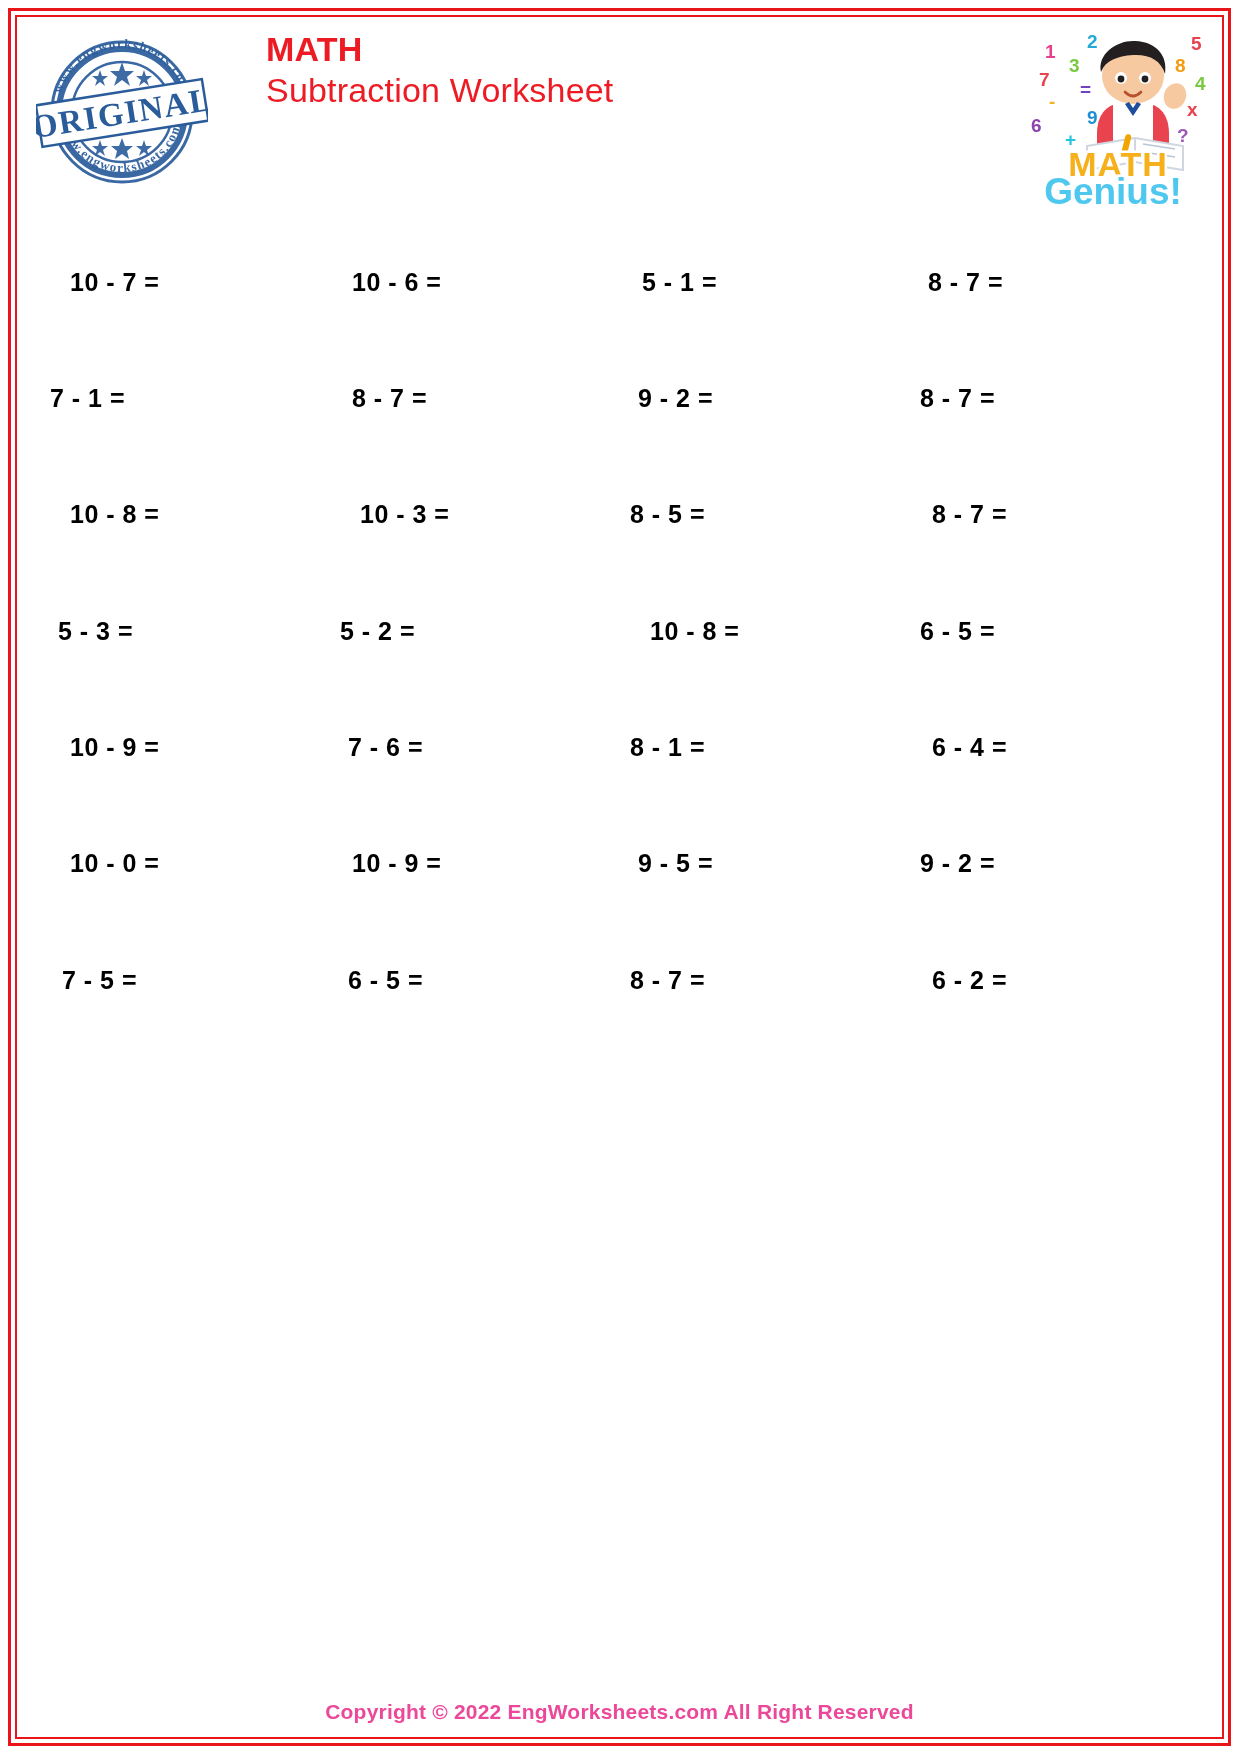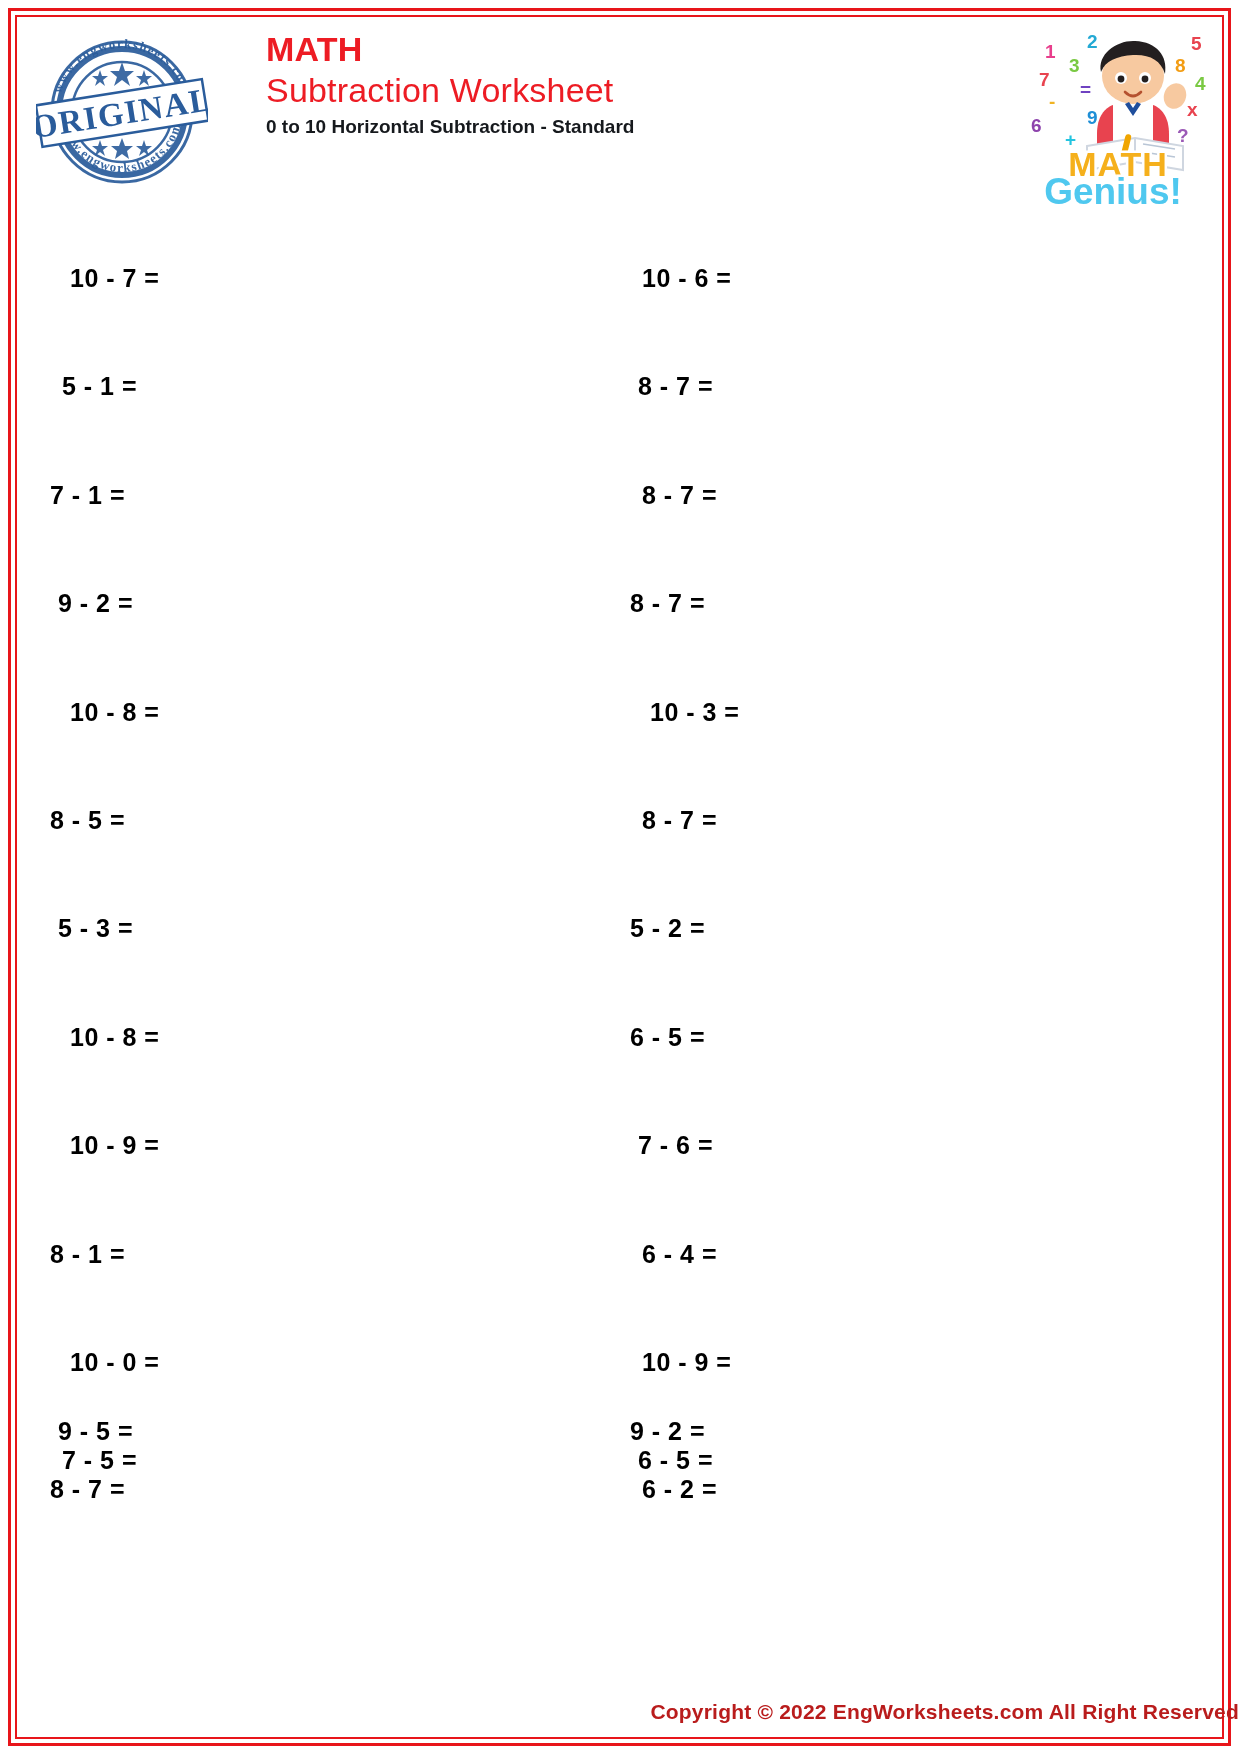--- a/index.html
+++ b/index.html
@@ -102,21 +102,21 @@
   .logo svg { display: block; }
 
   
   .grid {
     position: absolute;
     left: 40px;
     top: 224px;
     width: 1160px;
     height: 1280px;
     display: grid;
-    grid-template-columns: repeat(2, 1fr);
+    grid-template-columns: repeat(4, 1fr);
     grid-template-rows: repeat(11, 1fr);
   }
   .cell {
     display: flex;
     align-items: center;
     font-size: 25px;
     font-weight: bold;
     color: #000000;
     letter-spacing: 0.5px;
     white-space: nowrap;
@@ -125,22 +125,22 @@
   .cell.ind-1  { padding-left: 30px; }
   .cell.ind-2  { padding-left: 10px; }
   .cell.ind-3  { padding-left: 22px; }
 
   
   .footer {
     position: absolute;
     left: 0;
     right: 0;
     bottom: 30px;
-    text-align: right;
-    color: #b91c1c;
+    text-align: center;
+    color: #ec4899;
     font-size: 21px;
     font-weight: bold;
     letter-spacing: 0.2px;
   }
 </style>
 </head>
 <body>
 
 <div class="page">
 
@@ -179,21 +179,20 @@
         <g transform="rotate(-9 86 86)">
           <rect x="2" y="66" width="168" height="42" fill="#ffffff" stroke="#2a5c9b" stroke-width="2.5"></rect>
           <text x="86" y="98" text-anchor="middle" font-family="'Liberation Serif', serif" font-weight="bold" font-size="33" fill="#2a5c9b" letter-spacing="1.5">ORIGINAL</text>
         </g>
       </svg>
     </div>
 
     <div class="titles">
       <h1 class="title-main">MATH</h1>
       <h2 class="title-sub">Subtraction Worksheet</h2>
-      <p class="title-desc">0 to 10 Horizontal Subtraction - Standard</p>
     </div>
 
     <div class="logo">
       <svg viewBox="0 0 186 186" width="186" height="186" aria-hidden="true">
         <g font-family="'Liberation Sans', sans-serif" font-weight="bold" font-size="19">
           <text x="20" y="34" fill="#e83e8c">1</text>
           <text x="62" y="24" fill="#23a9d4">2</text>
           <text x="44" y="48" fill="#7ac943">3</text>
           <text x="14" y="62" fill="#e8434f">7</text>
           <text x="55" y="72" fill="#6f42c1">=</text>

